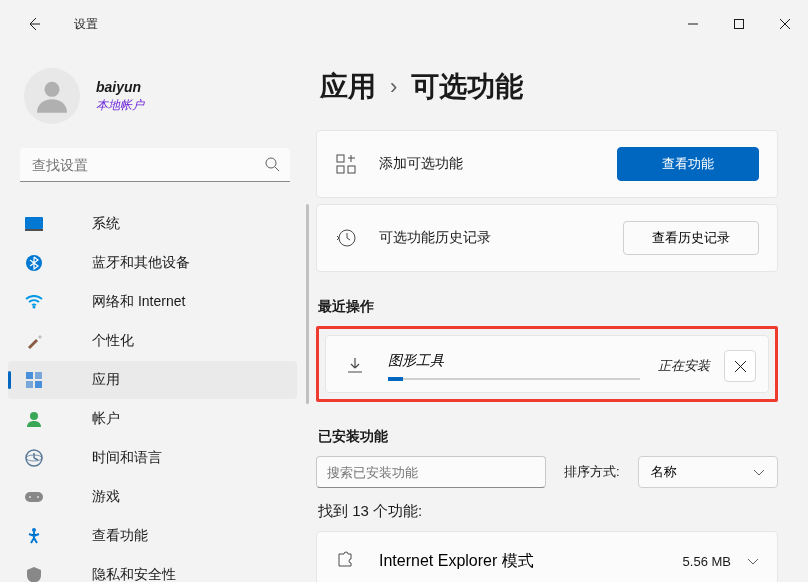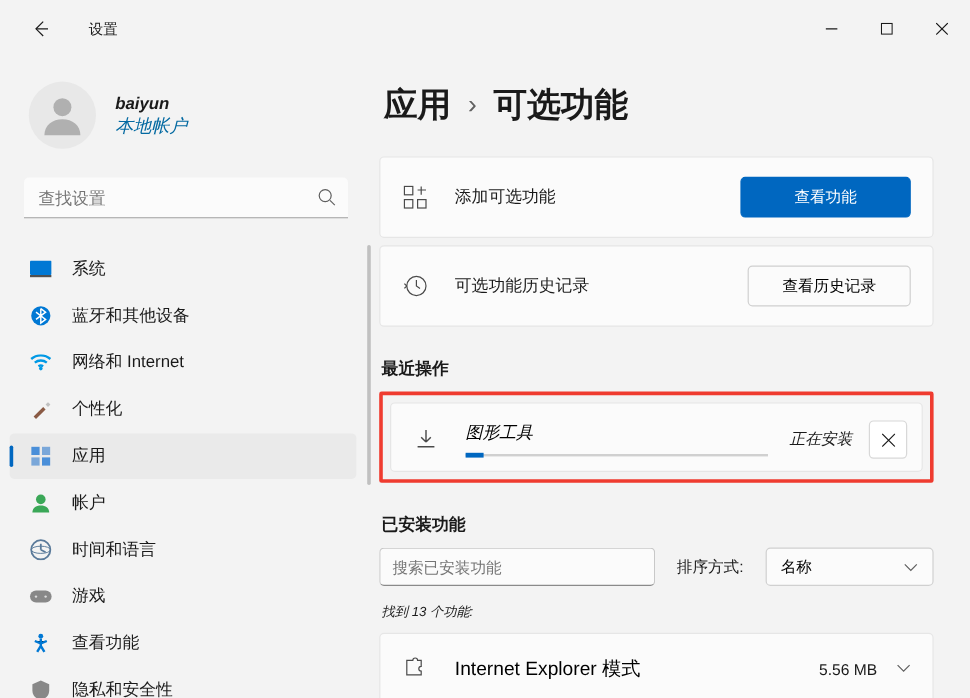--- a/index.html
+++ b/index.html
@@ -12,30 +12,30 @@
 .win-btn { width: 46px; height: 32px; display: flex; align-items: center; justify-content: center; cursor: pointer; }
 
 .layout { display: flex; height: calc(582px - 48px); }
 
 .sidebar { width: 310px; padding: 12px 0 0 0; display: flex; flex-direction: column; }
 .profile { display: flex; align-items: center; padding: 8px 20px 24px 24px; }
 .avatar { width: 56px; height: 56px; border-radius: 50%; background: #e8e8e8; display: flex; align-items: center; justify-content: center; }
 .avatar svg { width: 40px; height: 40px; }
 .profile-txt { margin-left: 16px; font-style: italic; }
 .profile-name { font-weight: 600; font-size: 14px; color: #1a1a1a; }
-.profile-sub { font-size: 15px; color: #0369a1; margin-top: 2px; }
+.profile-sub { font-size: 12px; color: #6d28d9; margin-top: 2px; }
 
 .search { margin: 0 20px 22px 20px; position: relative; }
 .search input { width: 100%; height: 34px; border: none; border-bottom: 1px solid #8a8a8a; background: #fbfbfb; padding: 0 36px 0 12px; font-size: 14px; border-radius: 4px 4px 0 0; outline: none; }
 .search .sicon { position: absolute; right: 10px; top: 8px; color: #5f5f5f; }
 
 .nav { flex: 1; overflow-y: auto; padding: 0 6px 0 0; position: relative; border-right: 1px solid transparent; }
 .nav::-webkit-scrollbar { width: 4px; }
 .nav-track { position: absolute; right: 0; top: 0; width: 3px; height: 200px; background: #c0c0c0; border-radius: 2px; }
-.nav-item { display: flex; align-items: center; height: 38px; padding: 0 14px 0 16px; margin: 1px 6px 1px 8px; border-radius: 4px; cursor: pointer; font-size: 14px; color: #1a1a1a; position: relative; }
+.nav-item { display: flex; align-items: center; height: 38px; padding: 0 14px 0 16px; margin: 1px 6px 1px 8px; border-radius: 4px; cursor: pointer; font-size: 14px; color: #1a1a1a; position: relative; gap: 32px; }
 .nav-item.active { background: #eaeaea; }
 .nav-item.active::before { content: ""; position: absolute; left: 0; top: 10px; bottom: 10px; width: 3px; background: #0067c0; border-radius: 2px; }
 .nav-ico { width: 20px; height: 20px; margin-right: 16px; display: flex; align-items: center; justify-content: center; }
 
 .main { flex: 1; padding: 20px 30px 0 6px; overflow-y: auto; }
 .crumb { display: flex; align-items: center; gap: 14px; margin-bottom: 24px; margin-left: 4px; }
 .crumb-a, .crumb-b { font-size: 28px; font-weight: 600; color: #1a1a1a; }
 .crumb-sep { font-size: 22px; color: #606060; }
 
 .card { background: #fbfbfb; border: 1px solid #e6e6e6; border-radius: 4px; padding: 16px 18px; display: flex; align-items: center; margin-bottom: 6px; justify-content: space-between; }
@@ -53,21 +53,21 @@
 .cancel-btn { width: 32px; height: 32px; border: 1px solid #d8d8d8; border-radius: 4px; background: #fff; display: flex; align-items: center; justify-content: center; cursor: pointer; }
 .progress-wrap { flex:1; margin: 0 18px 0 22px; }
 .progress { height: 2px; background: #d0d0d0; margin-top: 8px; position: relative; }
 .progress .bar { position: absolute; left: 0; top: -1px; height: 4px; width: 6%; background: #0067c0; }
 
 .filter-row { display: flex; align-items: center; gap: 18px; margin-top: 8px; }
 .filter-input { flex: 0 0 230px; height: 32px; border: 1px solid #c8c8c8; border-bottom: 1px solid #8a8a8a; background: #fbfbfb; padding: 0 10px; font-size: 13px; border-radius: 4px; }
 .sort-label { font-size: 13px; color: #1a1a1a; }
 .sort-select { flex: 1; height: 32px; border: 1px solid #d0d0d0; border-radius: 4px; background: #fbfbfb; padding: 0 12px; font-size: 13px; display: flex; align-items: center; justify-content: space-between; cursor: pointer; }
 
-.found { font-size: 11px; color: #1a1a1a; margin: 14px 0 10px 2px; font-style: italic; }
+.found { font-size: 15px; color: #1a1a1a; margin: 14px 0 10px 2px; }
 .inst-row { background: #fbfbfb; border: 1px solid #e6e6e6; border-radius: 4px; padding: 18px; display: flex; align-items: center; }
 .inst-ico { width: 22px; height: 22px; margin-right: 22px; }
 .inst-size { margin-left: auto; font-size: 13px; color: #1a1a1a; margin-right: 16px; }
 .chev { color: #5f5f5f; }
 </style>
 </head>
 <body>
 
 <div class="titlebar">
   <div class="back-btn">

